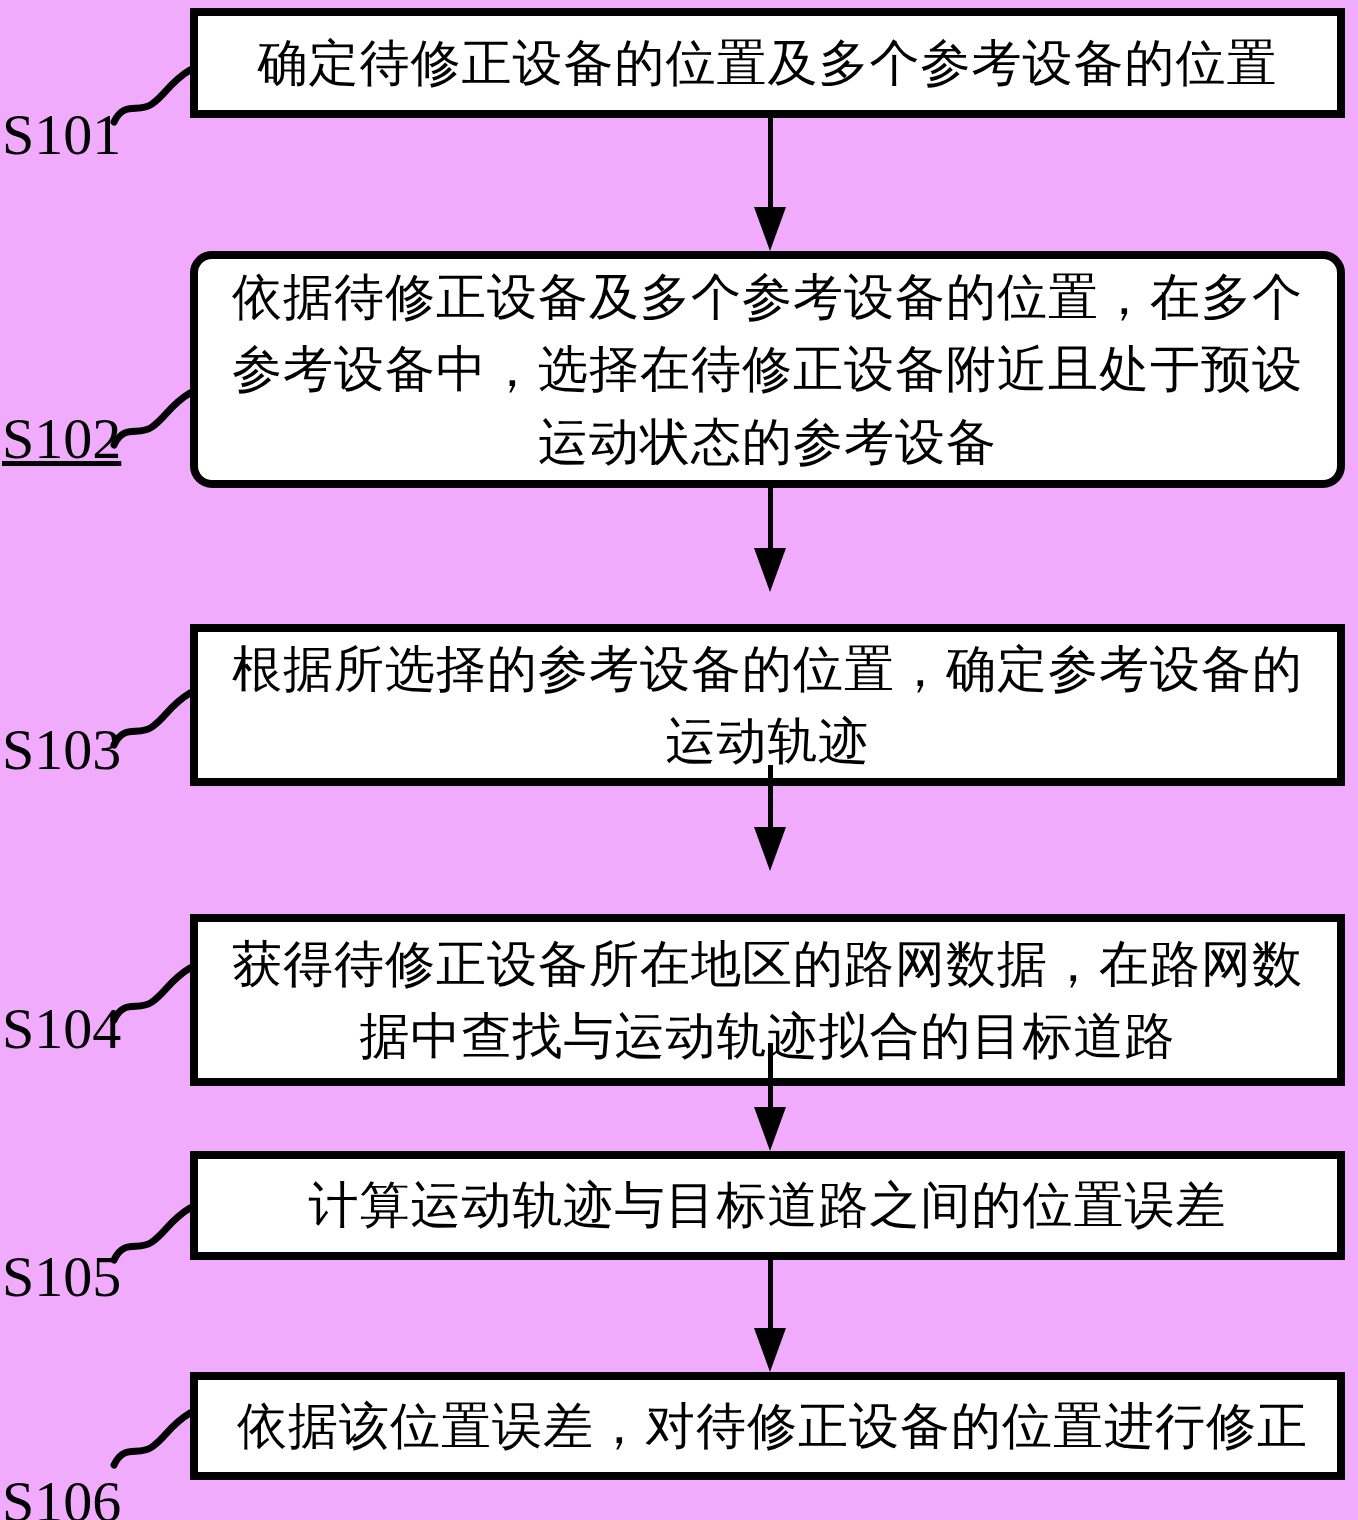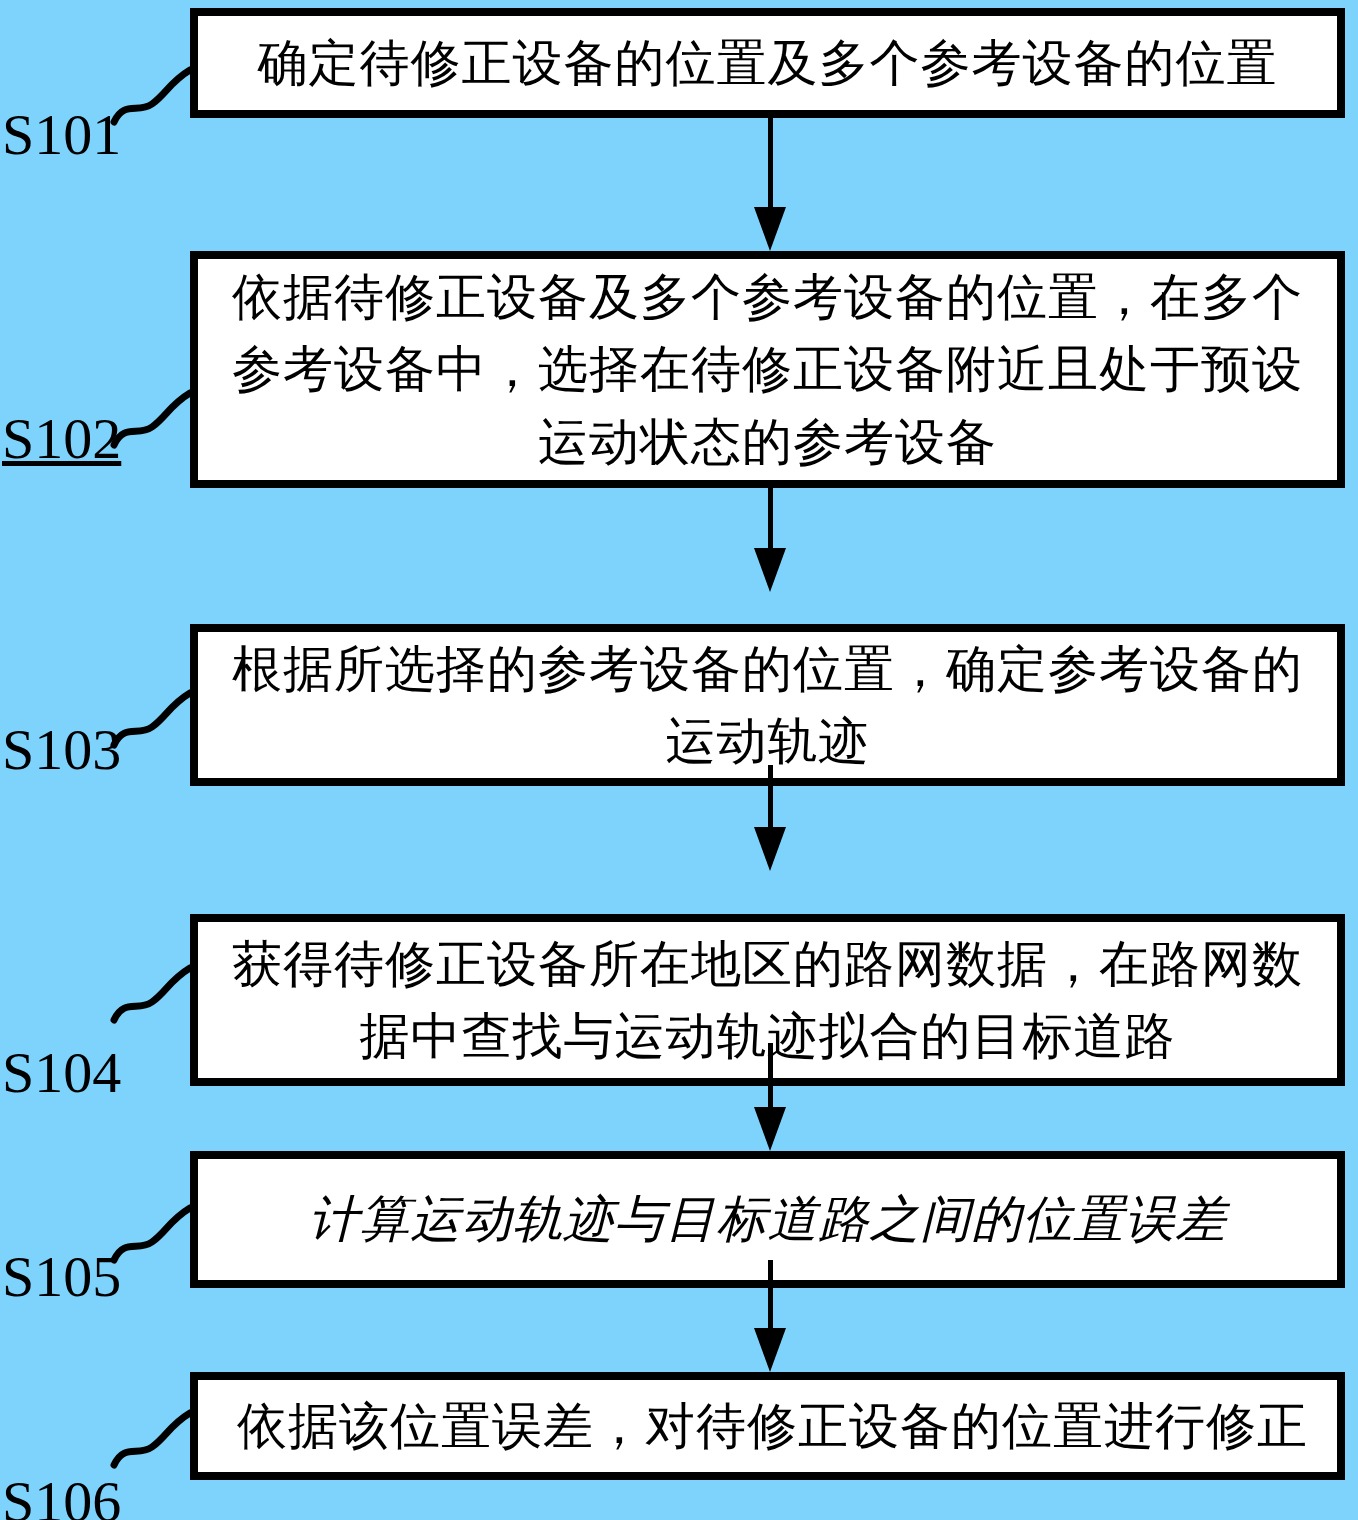--- a/index.html
+++ b/index.html
@@ -4,21 +4,21 @@
 <style>
   html, body {
     margin: 0;
     padding: 0;
     background: #ffffff;
   }
   .canvas {
     position: relative;
     width: 1358px;
     height: 1520px;
-    background: #7dd3fc;
+    background: #f0abfc;
     overflow: hidden;
     font-family: "Liberation Serif", "DejaVu Serif", serif;
   }
   .step-box {
     position: absolute;
     left: 190px;
     width: 1155px;
     box-sizing: border-box;
     border: 8px solid #000000;
     background: #ffffff;
@@ -78,37 +78,37 @@
 </style>
 </head>
 <body>
 
 <div class="canvas">
 
   <div class="step-box" style="top:8px; height:110px;">
     <div class="step-text">确定待修正设备的位置及多个参考设备的位置</div>
   </div>
 
-  <div class="step-box" style="top:251px; height:237px;">
+  <div class="step-box" style="top:251px; height:237px;border-radius:22px;">
     <div class="step-text">依据待修正设备及多个参考设备的位置，在多个
 参考设备中，选择在待修正设备附近且处于预设
 运动状态的参考设备</div>
   </div>
 
   <div class="step-box" style="top:624px; height:162px;">
     <div class="step-text">根据所选择的参考设备的位置，确定参考设备的
 运动轨迹</div>
   </div>
 
   <div class="step-box" style="top:914px; height:172px;">
     <div class="step-text">获得待修正设备所在地区的路网数据，在路网数
 据中查找与运动轨迹拟合的目标道路</div>
   </div>
 
-  <div class="step-box" style="top:1151px; height:137px;font-style:italic;">
+  <div class="step-box" style="top:1151px; height:109px;">
     <div class="step-text">计算运动轨迹与目标道路之间的位置误差</div>
   </div>
 
   <div class="step-box" style="top:1372px; height:108px;padding-left:10px;">
     <div class="step-text">依据该位置误差，对待修正设备的位置进行修正</div>
   </div>
 
   <div class="flow-arrow" style="top:118px; height:133px;">
     <div class="arrow-line"></div>
     <div class="arrow-head"></div>
@@ -149,17 +149,17 @@
   <svg class="label-connector" style="top:1204px;" viewBox="0 0 84 60">
     <path d="M 4 56 C 14 34, 28 48, 42 38 S 60 16, 80 4"></path>
   </svg>
   <svg class="label-connector" style="top:1409px;" viewBox="0 0 84 60">
     <path d="M 4 56 C 14 34, 28 48, 42 38 S 60 16, 80 4"></path>
   </svg>
 
   <div class="step-label" style="top:106px;">S101</div>
   <div class="step-label" style="top:410px;text-decoration:underline;">S102</div>
   <div class="step-label" style="top:721px;">S103</div>
-  <div class="step-label" style="top:1000px;margin-top:44px;">S104</div>
+  <div class="step-label" style="top:1000px;">S104</div>
   <div class="step-label" style="top:1248px;">S105</div>
   <div class="step-label" style="top:1473px;">S106</div>
 
 </div>
 
 </body></html>

